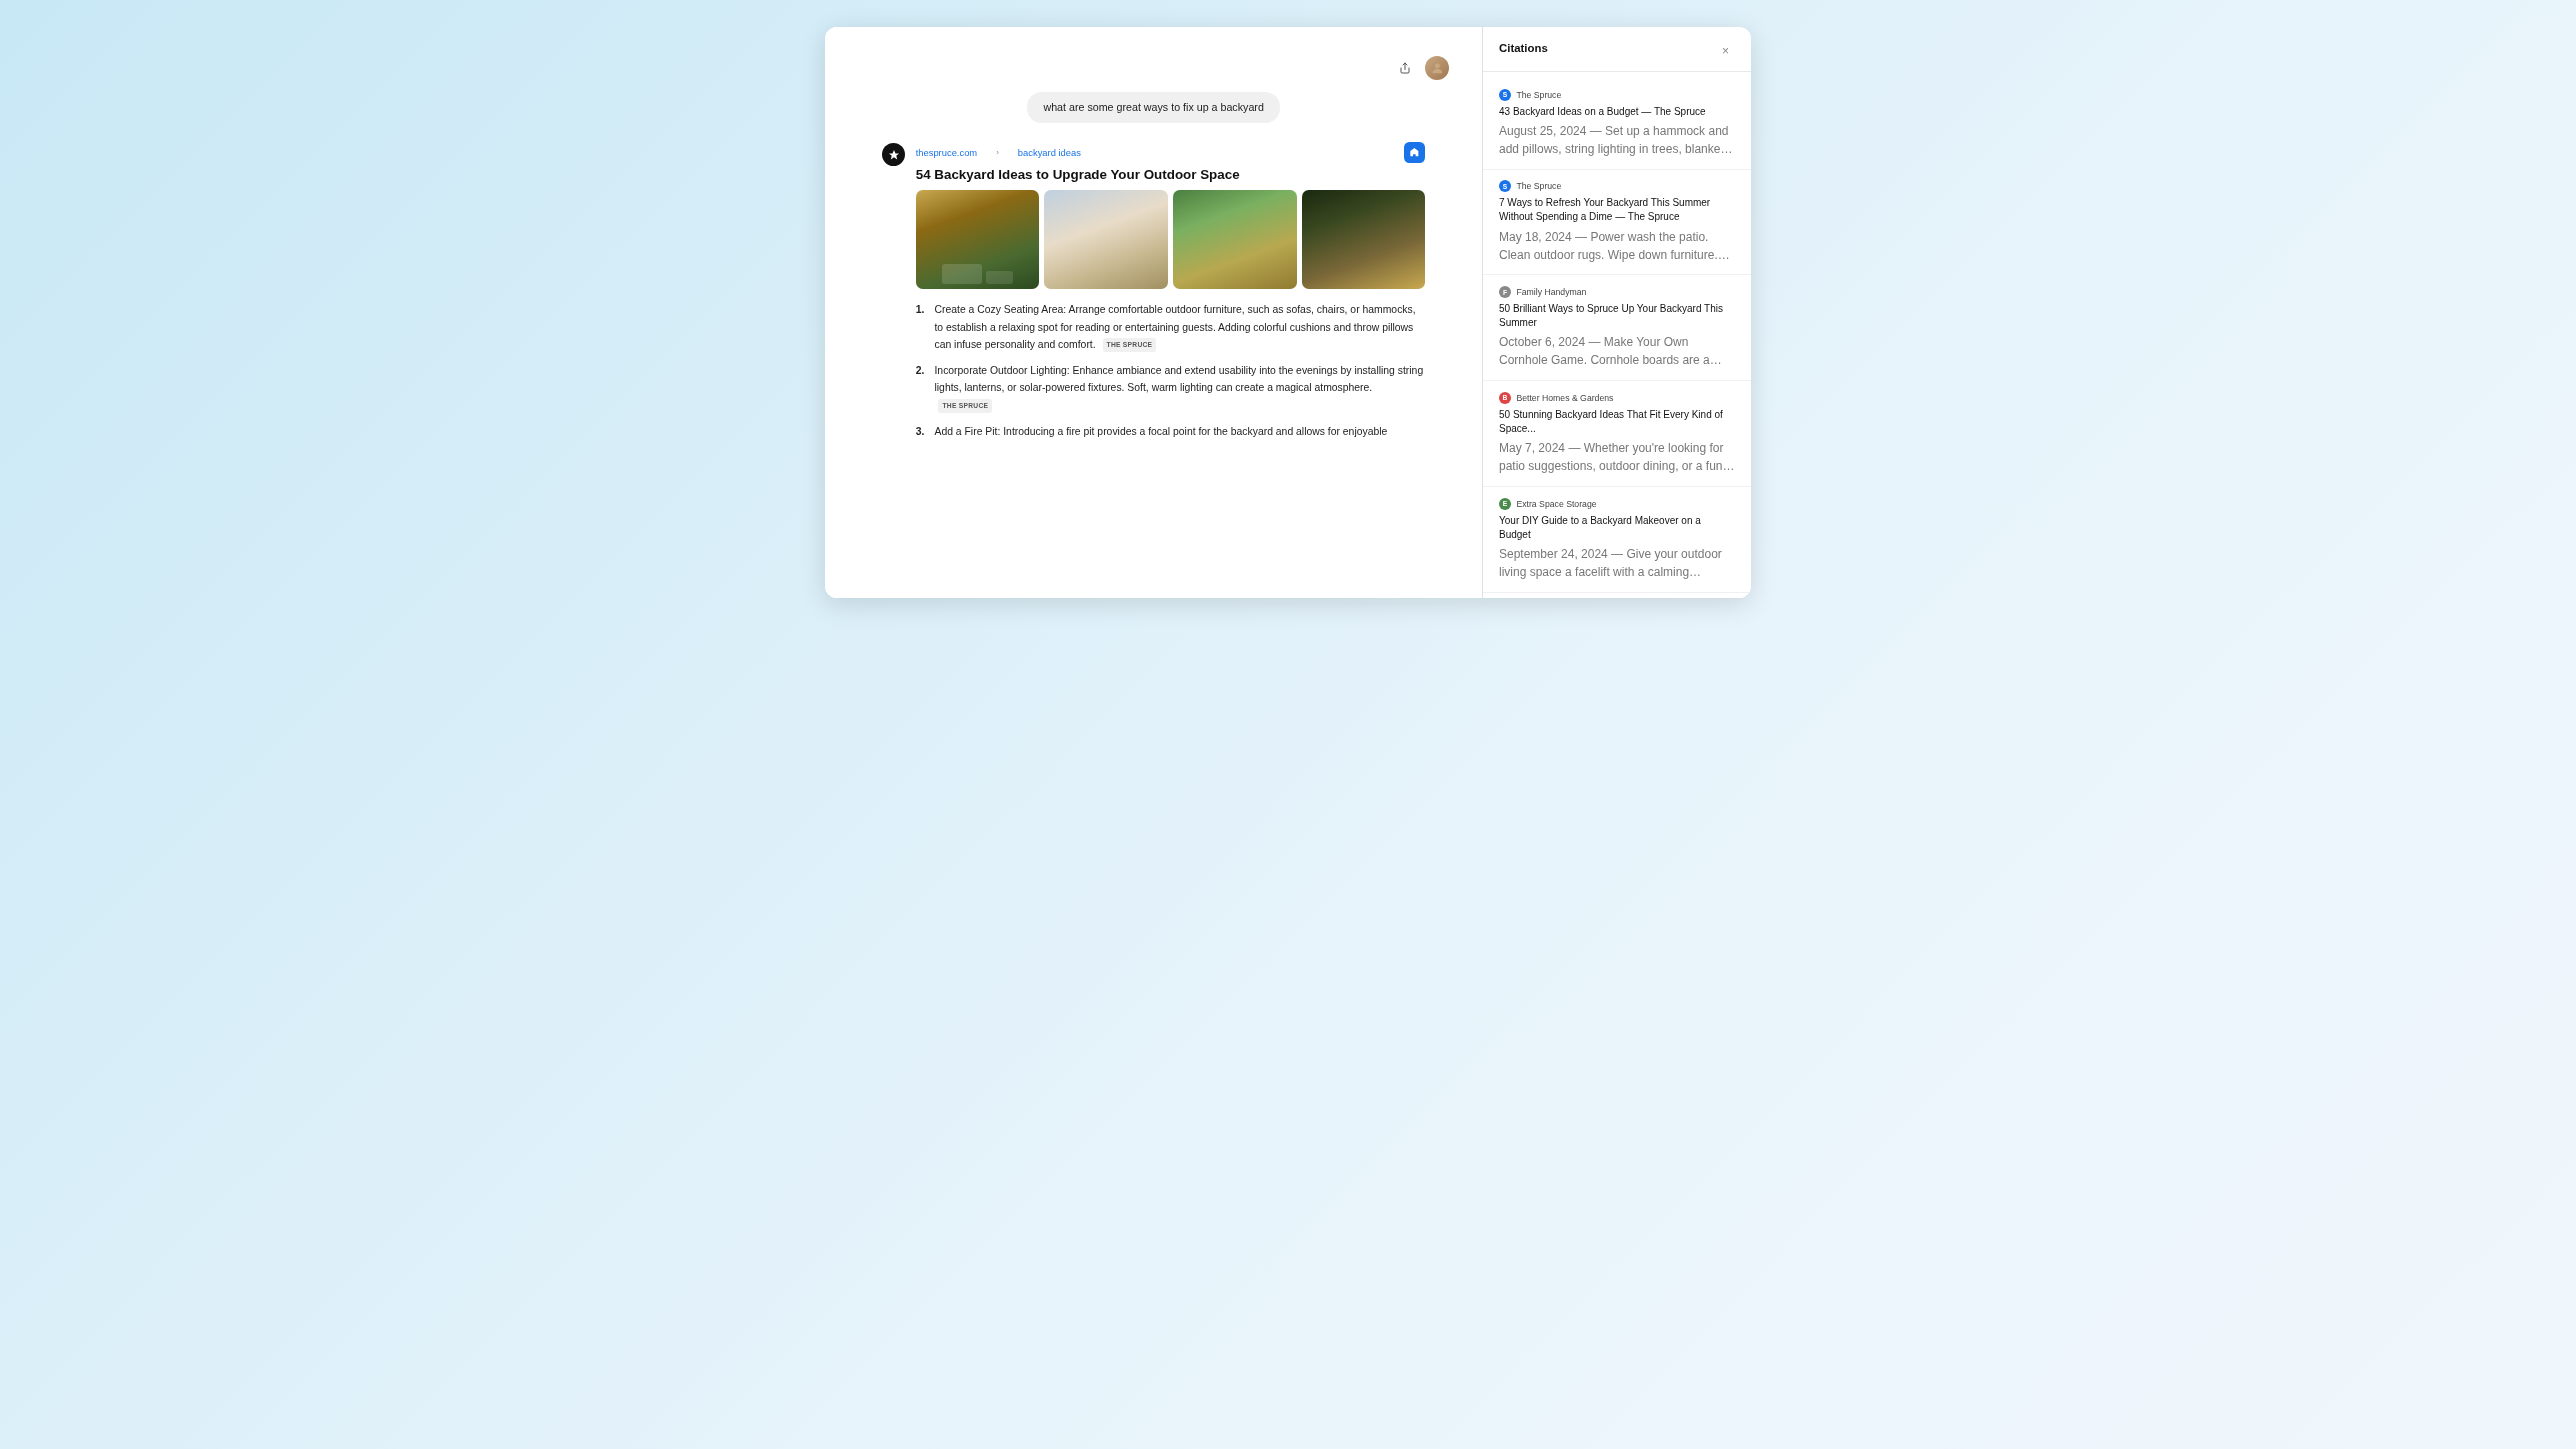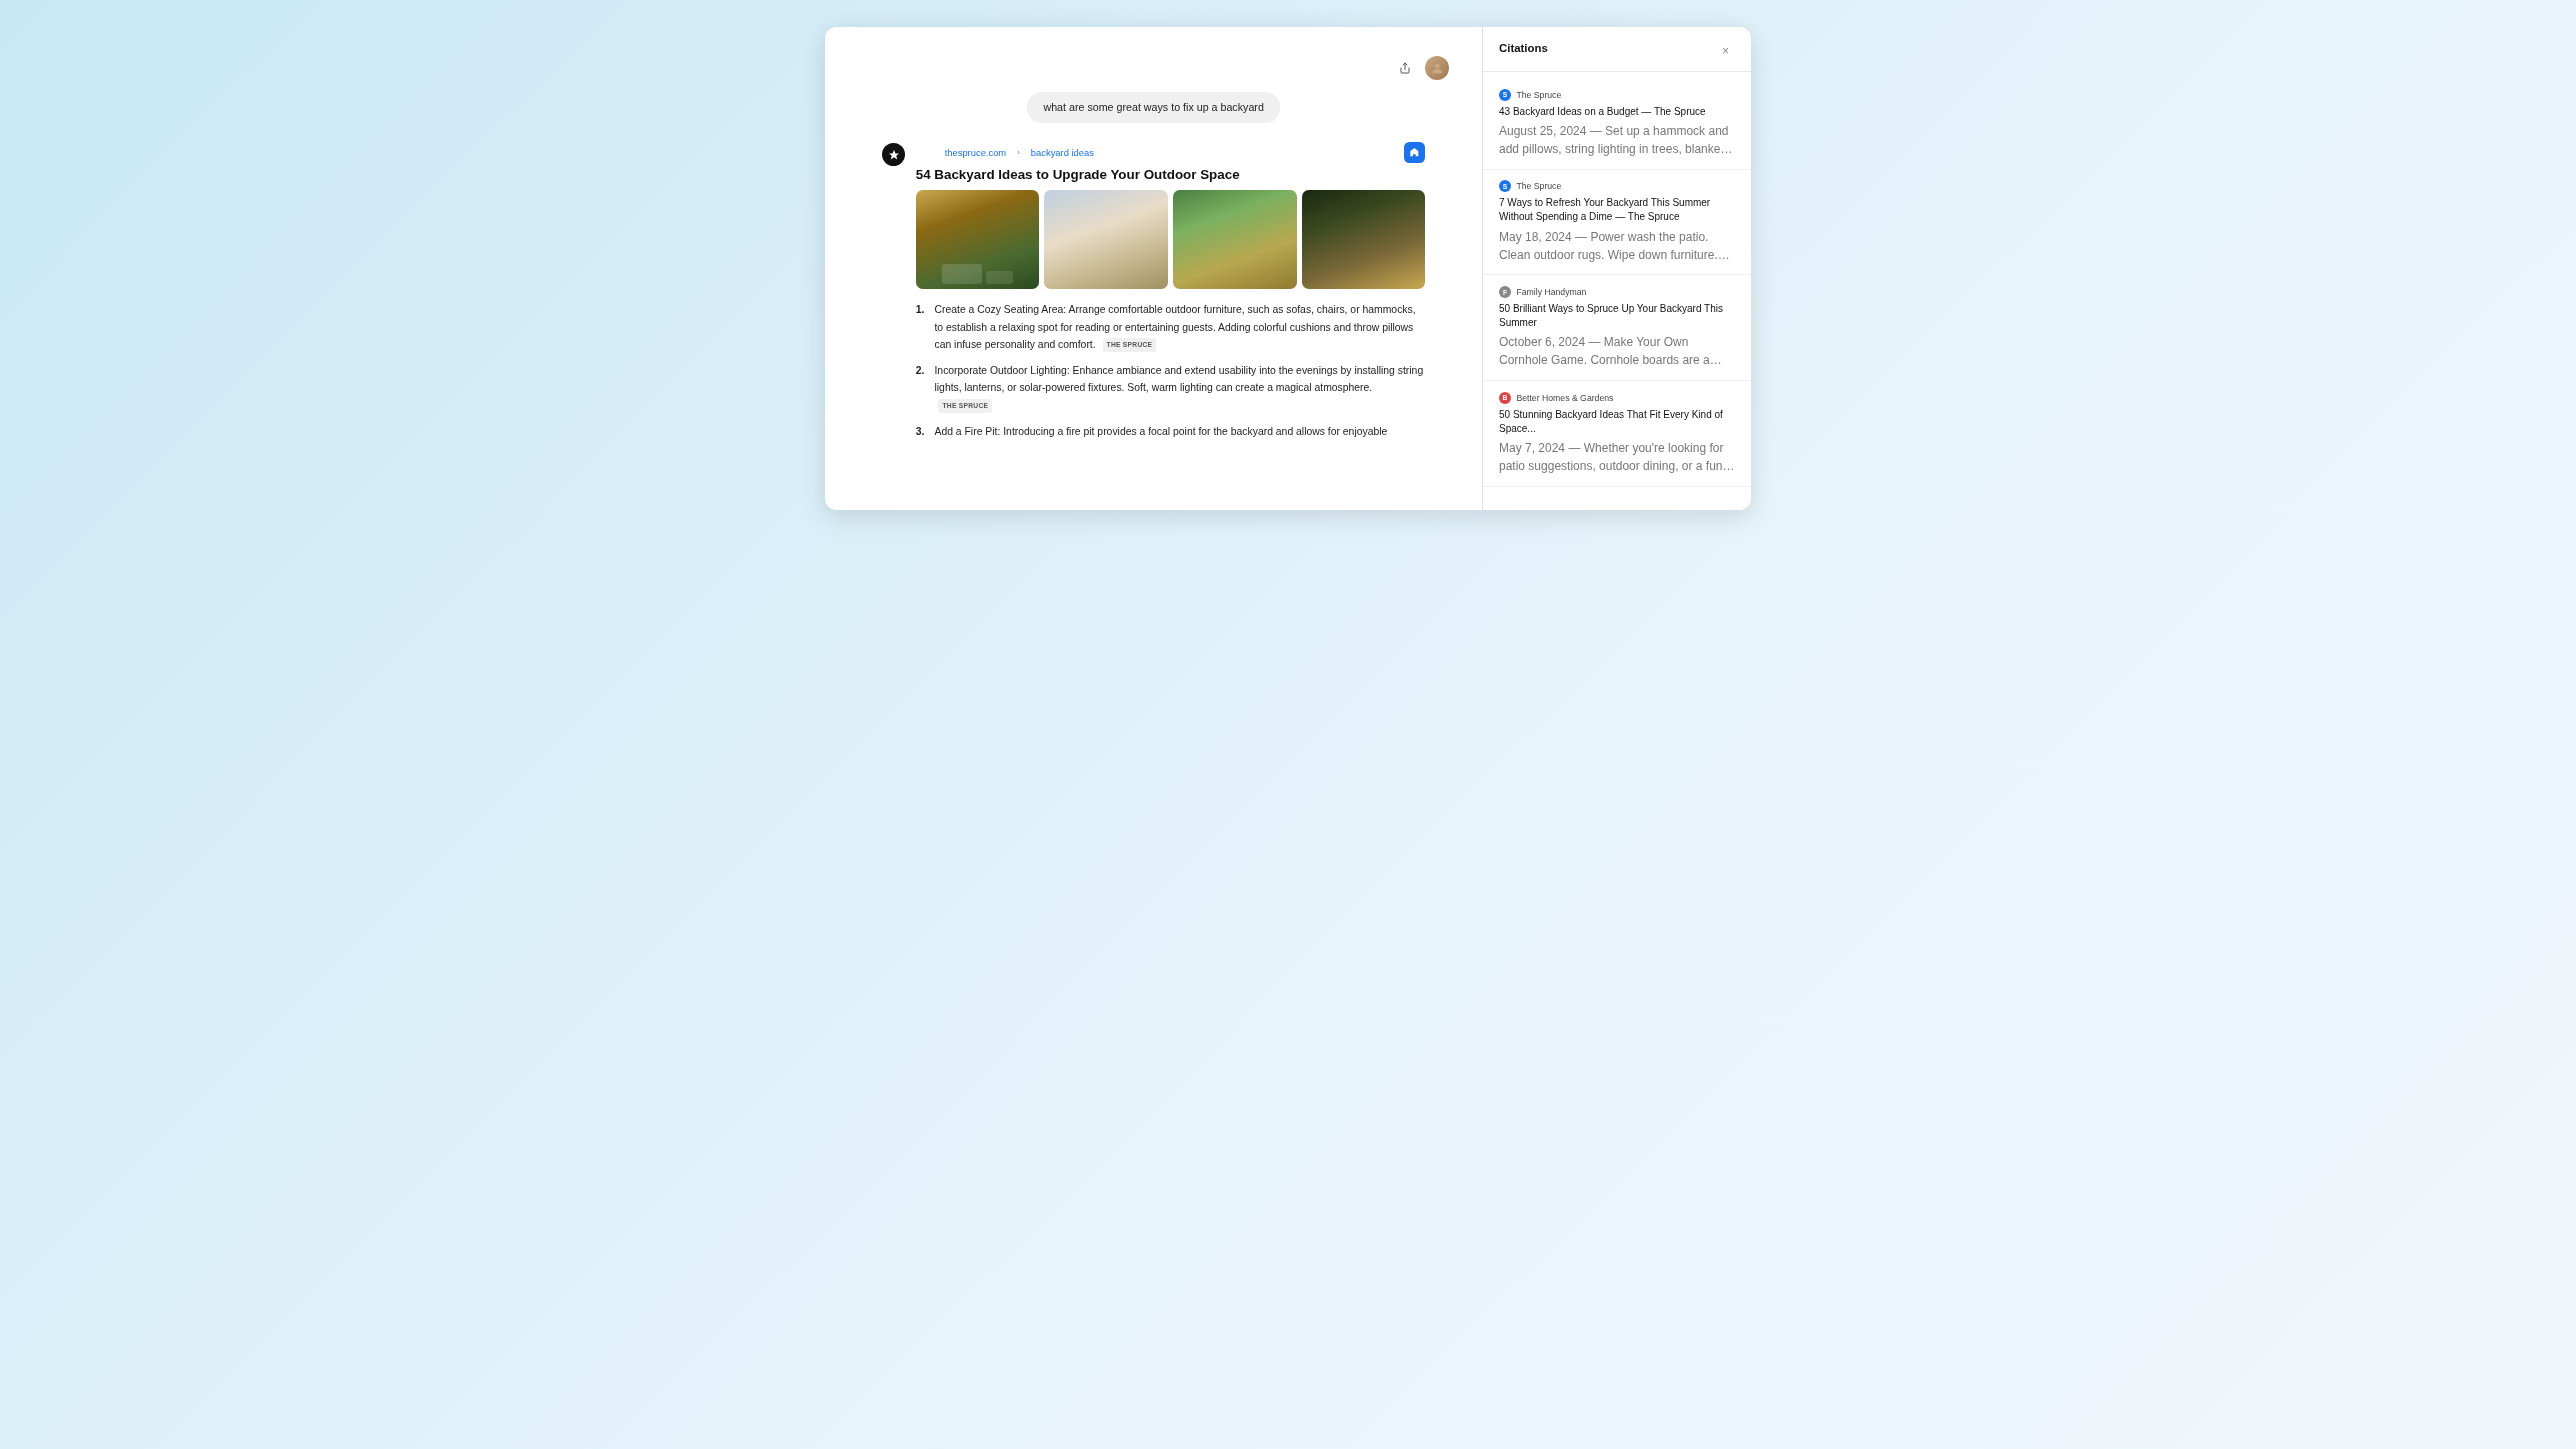--- a/index.html
+++ b/index.html
@@ -313,21 +313,21 @@
 
       <div class="ai-response">
         <div class="ai-avatar">
           <svg width="12" height="12" viewBox="0 0 24 24" fill="white">
             <path d="M12 2L9 9H2L7.5 13.5L5.5 21L12 16.5L18.5 21L16.5 13.5L22 9H15L12 2Z"></path>
           </svg>
         </div>
         <div class="ai-content">
 
           <div class="ai-source-header">
-            <div style="display:flex;align-items:center;gap:11px;cursor:pointer;margin-left:29px;">
+            <div style="display:flex;align-items:center;gap:19px;cursor:pointer;">
               <span style="color:#1a73e8;font-size:9.4px;">thespruce.com</span>
               <span style="color:#888;font-size:8px;">›</span>
               <span style="color:#1a73e8;font-size:9.4px;">backyard ideas</span>
             </div>
             <div class="home-icon-btn">
               <svg width="10.7" height="10.7" viewBox="0 0 24 24" fill="white">
                 <path d="M3 9L12 2L21 9V20A1 1 0 0 1 20 21H15V16H9V21H4A1 1 0 0 1 3 20V9Z"></path>
               </svg>
             </div>
           </div>
@@ -424,16 +424,24 @@
     <div class="citation-snippet">October 6, 2024 — Make Your Own Cornhole Game. Cornhole boards are a classic backyard game that is e...</div>
   </div>
         <div class="citation-item">
     <div class="citation-source-row">
       <div class="source-favicon favicon-bhg">B</div>
       <span class="source-name">Better Homes &amp; Gardens</span>
     </div>
     <div class="citation-title">50 Stunning Backyard Ideas That Fit Every Kind of Space...</div>
     <div class="citation-snippet">May 7, 2024 — Whether you're looking for patio suggestions, outdoor dining, or a fun space to relax wi...</div>
   </div>
+        <div class="citation-item">
+    <div class="citation-source-row">
+      <div class="source-favicon favicon-ess">E</div>
+      <span class="source-name">Extra Space Storage</span>
+    </div>
+    <div class="citation-title">Your DIY Guide to a Backyard Makeover on a Budget</div>
+    <div class="citation-snippet">September 24, 2024 — Give your outdoor living space a facelift with a calming meditation space. Find a seclud...</div>
+  </div>
       </div>
   </div>
 </div>
 
 
 </body></html>

